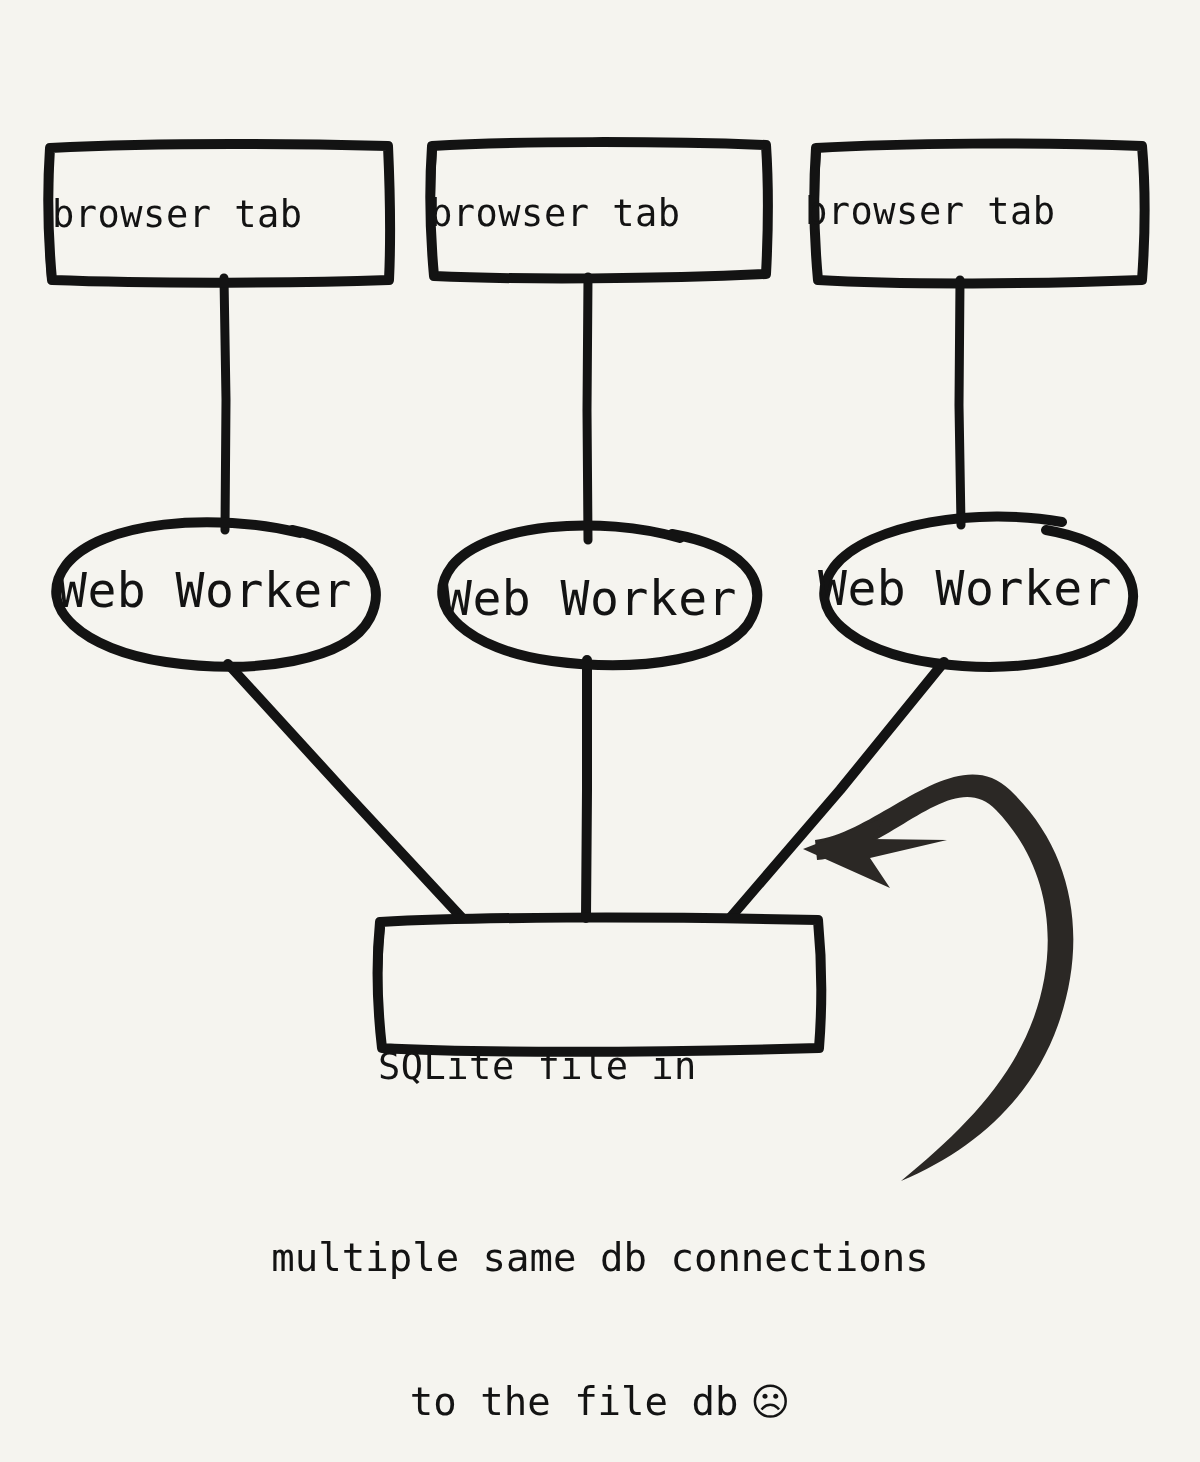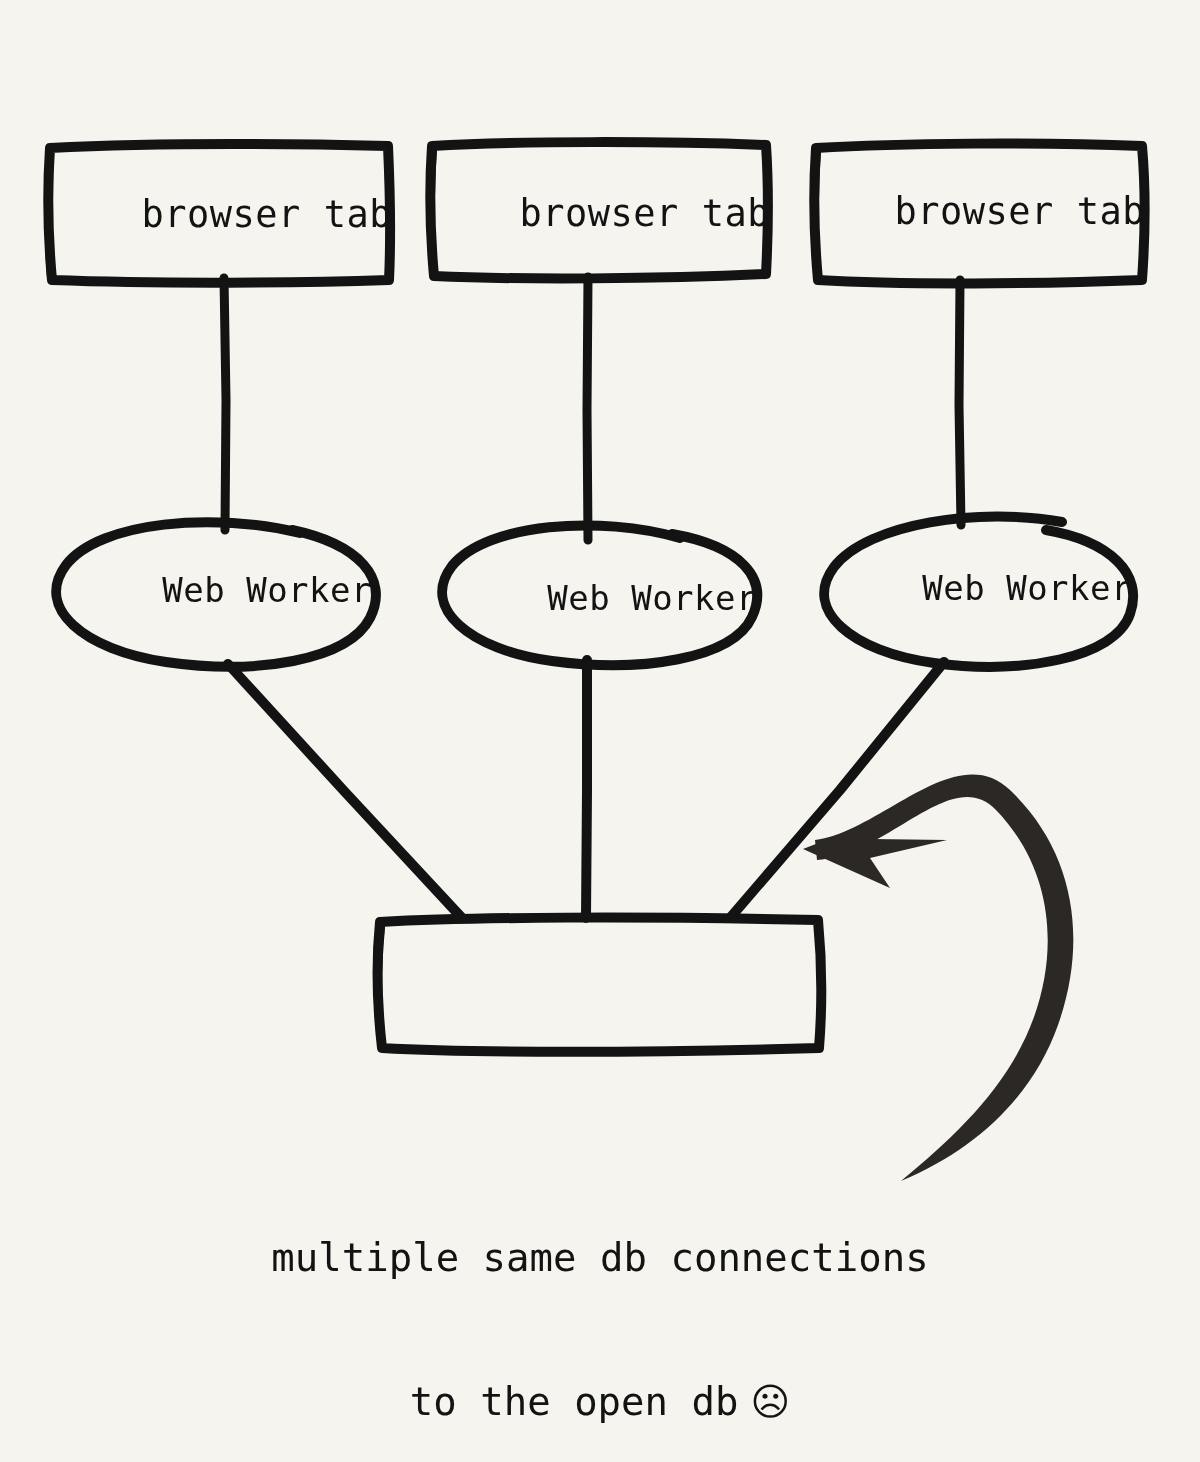--- a/index.html
+++ b/index.html
@@ -23,35 +23,35 @@
   #sketch {
     position: absolute;
     left: 0;
     top: 0;
     width: 1200px;
     height: 1462px;
     display: block;
   }
   .node-label {
     position: absolute;
-    text-align: right;
+    text-align: left;
     color: #131313;
     font-family: "DejaVu Sans Mono", "Liberation Mono", monospace;
     font-size: 36px;
     line-height: 44px;
     letter-spacing: 0.5px;
     white-space: pre;
     user-select: none;
   }
   .tab-label  { width: 340px; font-size: 37px; }
   .tab1 { left: 52px;  top: 193px; }
   .tab2 { left: 430px; top: 192px; }
   .tab3 { left: 805px; top: 190px; }
 
-  .worker-label { width: 314px; font-size: 34px; }
+  .worker-label { width: 314px; font-size: 48px; }
   .wk1 { left: 58px;  top: 568px; }
   .wk2 { left: 443px; top: 576px; }
   .wk3 { left: 818px; top: 566px; }
 
   .db-label {
     left: 378px;
     top: 952px;
     width: 442px;
     font-size: 37px;
     line-height: 46px;
@@ -160,22 +160,23 @@
 
   <div class="node-label tab-label tab1">browser tab</div>
   <div class="node-label tab-label tab2">browser tab</div>
   <div class="node-label tab-label tab3">browser tab</div>
 
   <div class="node-label worker-label wk1">Web Worker</div>
   <div class="node-label worker-label wk2">Web Worker</div>
   <div class="node-label worker-label wk3">Web Worker</div>
 
   <div class="node-label db-label">
+    <div>SQLite file in</div>
   </div>
 
   <div class="caption">
     <div>multiple same db connections</div>
     <div>
-      <span>to the open db</span><span class="emoji"> ☹</span>
+      <span>to the file db</span><span class="emoji"> ☹</span>
     </div>
   </div>
 
 </div>
 
 </body></html>

